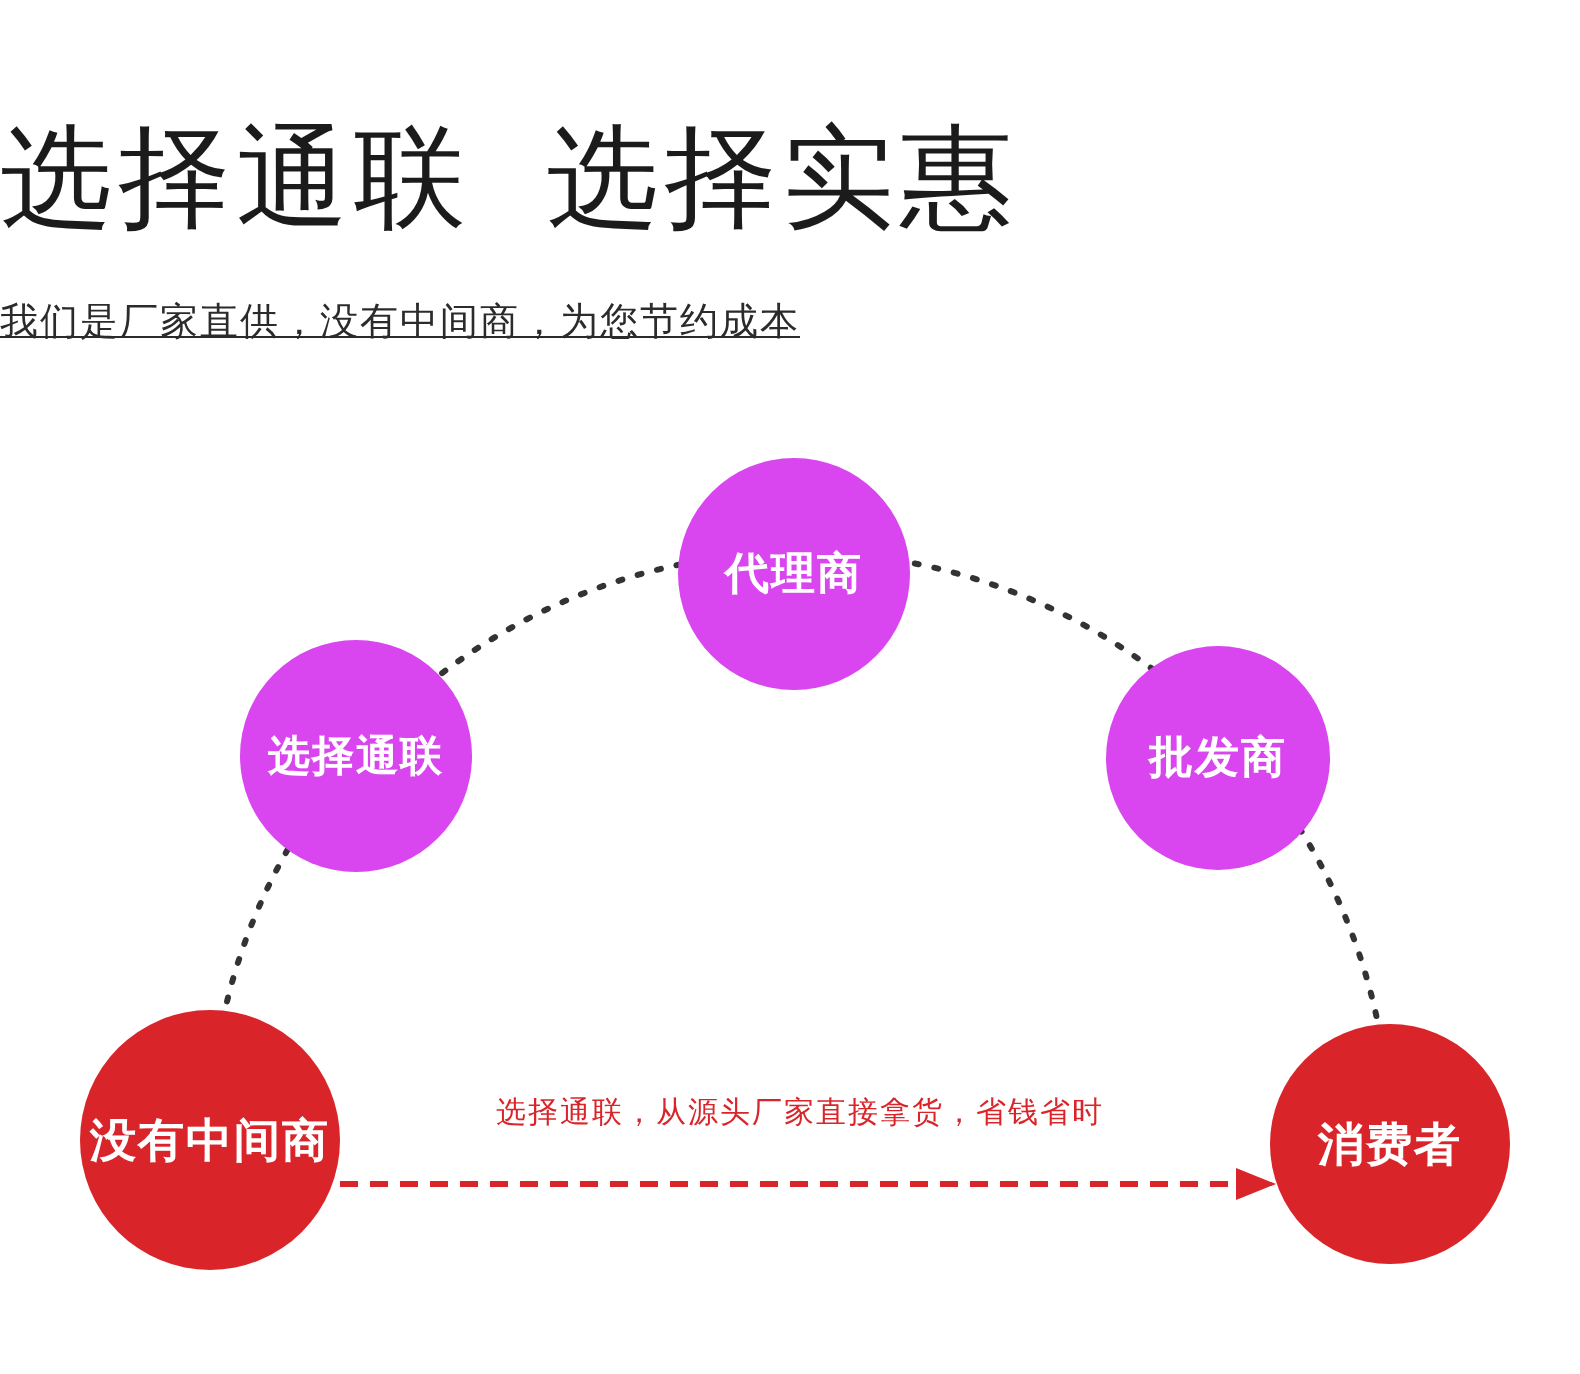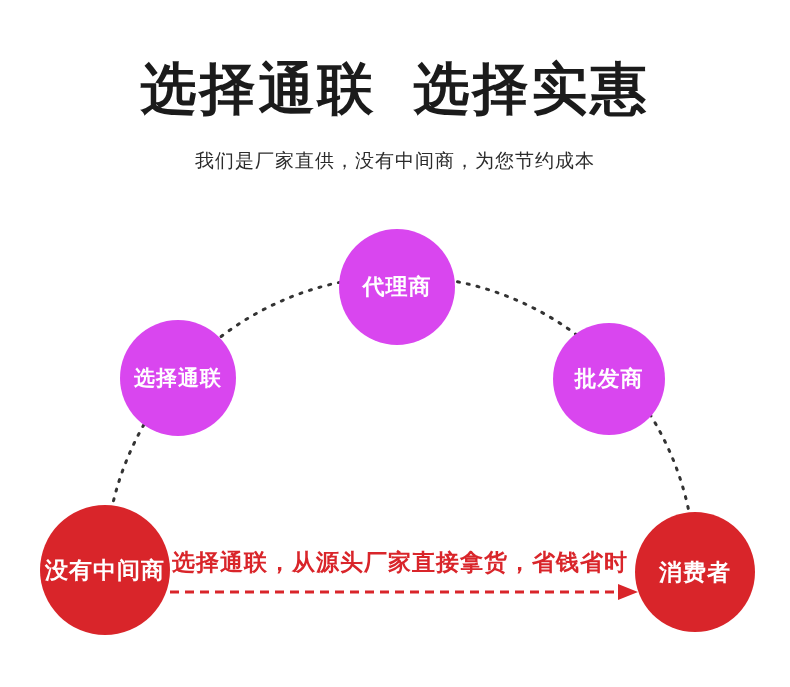--- a/index.html
+++ b/index.html
@@ -16,37 +16,36 @@
     inset: 0;
     width: 790px;
     height: 687px;
     background: #ffffff;
   }
   .title {
     position: absolute;
     top: 52px;
     left: 0;
     width: 100%;
-    text-align: center;
     font-size: 56px;
-    font-weight: 700;
+    font-weight: 400;
     color: #1b1b1b;
     letter-spacing: 3px;
     white-space: pre;
   }
   .subtitle {
     position: absolute;
     top: 148px;
     left: 0;
     width: 100%;
-    text-align: center;
     font-size: 19px;
     font-weight: 400;
     color: #2b2b2b;
     letter-spacing: 1px;
+    text-decoration: underline;
   }
   .svg-layer {
     position: absolute;
     top: 0;
     left: 0;
     width: 790px;
     height: 687px;
   }
   .node {
     position: absolute;
@@ -67,22 +66,22 @@
   .node-agent      { left: 339px; top: 229px; width: 116px; height: 116px; font-size: 22px; }
   .node-wholesaler { left: 553px; top: 323px; width: 112px; height: 112px; font-size: 22px; justify-content: center; }
   .node-consumer   { left: 635px; top: 512px; width: 120px; height: 120px; font-size: 23px; }
 
   .arrow-caption {
     position: absolute;
     top: 547px;
     left: 170px;
     width: 460px;
     text-align: center;
-    font-size: 23px;
-    font-weight: 700;
+    font-size: 15px;
+    font-weight: 400;
     color: #d9252a;
     letter-spacing: 1px;
   }
 </style>
 </head>
 <body>
 
 <div class="stage">
 
   <div class="title">选择通联  选择实惠</div>

